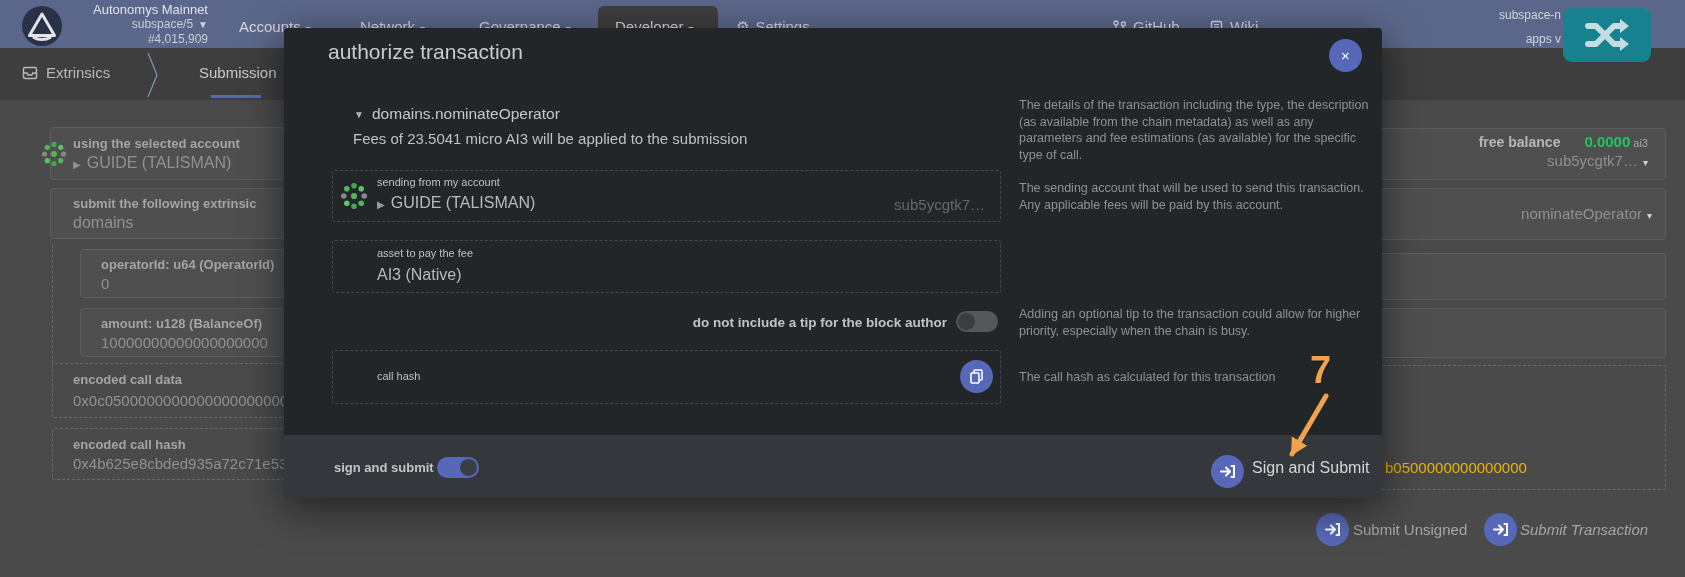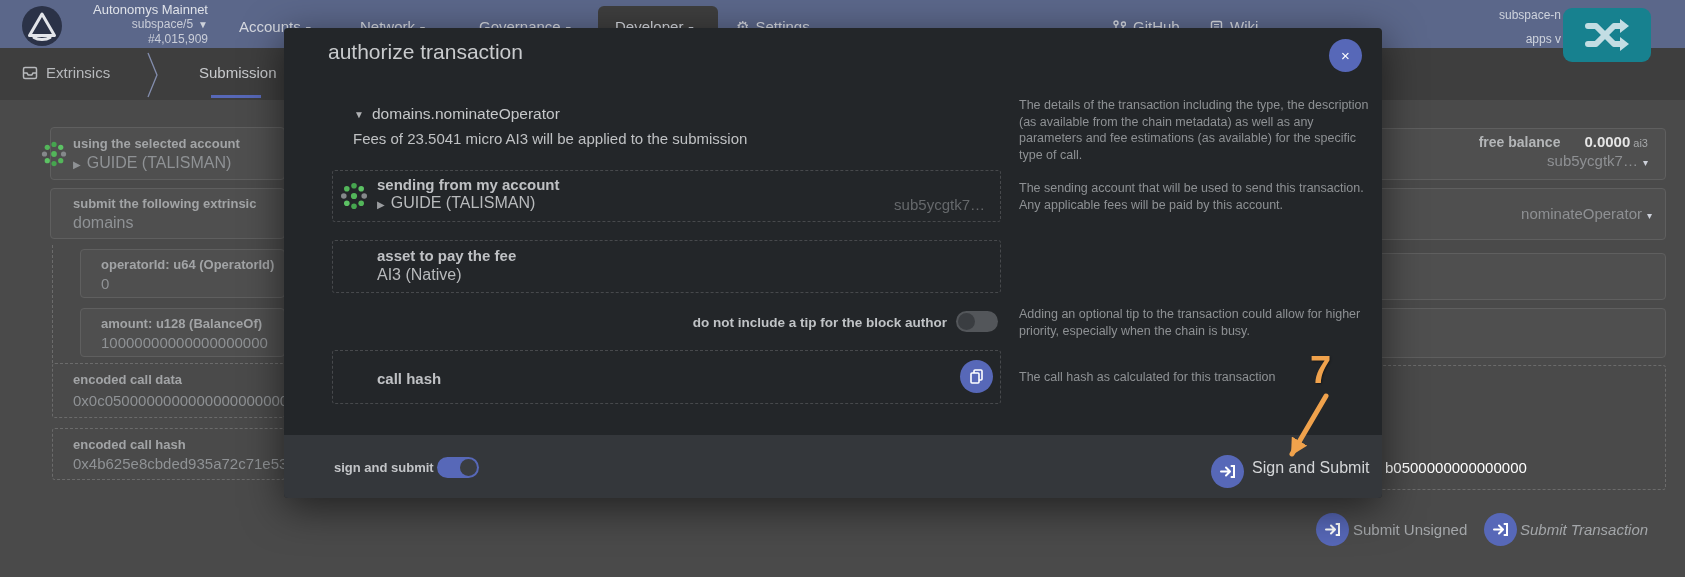--- a/index.html
+++ b/index.html
@@ -29,36 +29,36 @@
 
   
   .bgbox { position:absolute; background:#4f4f4f; border:1px solid #5f5f5f; border-radius:4px; }
   .bgbox-d { position:absolute; background:transparent; border:1px dashed #6b6b6b; border-radius:3px; }
   .bglabel { position:absolute; font-size:13px; font-weight:bold; color:#a2a4a6; white-space:nowrap; }
   .bgvalue { position:absolute; font-size:15px; color:#8f9295; white-space:nowrap; overflow:hidden; }
   .tri { font-size:10px; margin-right:6px; color:#8f9295; }
   .dashline { position:absolute; border-left:1px dashed #6b6b6b; }
   .balrow { position:absolute; left:1295px; top:133px; width:353px; text-align:right; white-space:nowrap; }
   .balrow .bl { font-size:14px; font-weight:bold; color:#b4b6b8; margin-right:24px; }
-  .balrow .bv { font-size:15px; font-weight:bold; color:#e5e5e5; }
+  .balrow .bv { font-size:15px; font-weight:bold; color:#22c55e; }
   .balrow .bu { font-size:11px; color:#a6a8aa; margin-left:3px; }
   .acctshort { position:absolute; font-size:15px; color:#8e9093; white-space:nowrap; }
-  .tealhex { position:absolute; left:1385px; top:459px; font-size:15px; color:#ffffff; white-space:nowrap; }
+  .tealhex { position:absolute; left:1385px; top:459px; font-size:15px; color:#eab308; white-space:nowrap; }
   .circbtn { position:absolute; width:33px; height:33px; border-radius:50%; background:#5768b8; display:flex; align-items:center; justify-content:center; }
   .ghostlabel { position:absolute; font-size:15px; color:#a3a6a9; white-space:nowrap; }
 
   
   .modal { position:absolute; left:284px; top:28px; width:1098px; height:470px; background:#232629; border-radius:4px; box-shadow:0 10px 40px rgba(0,0,0,.55); z-index:10; }
   .modal-title { position:absolute; left:44px; top:12px; font-size:21px; color:#c9cbcd; }
   .mclose { position:absolute; left:1045px; top:11px; width:33px; height:33px; border-radius:50%; background:#5768b8; color:#fff; font-size:15px; display:flex; align-items:center; justify-content:center; }
   .mexp-tri { position:absolute; left:70px; top:81px; font-size:10px; color:#b0b2b4; }
   .mcall { position:absolute; left:88px; top:77px; font-size:15.5px; color:#c6c8ca; }
   .mfees { position:absolute; left:69px; top:102px; font-size:15px; color:#bfc1c3; }
   .mbox { position:absolute; left:48px; width:669px; border:1px dashed #47494c; border-radius:3px; }
-  .mlabel { position:absolute; left:93px; font-size:15px; font-weight:bold; color:#bfc1c4; white-space:nowrap; }
+  .mlabel { position:absolute; left:93px; font-size:11px; font-weight:normal; color:#bfc1c4; white-space:nowrap; }
   .mvalue { position:absolute; left:93px; font-size:16px; color:#b8babc; white-space:nowrap; }
   .mshort { position:absolute; right:16px; font-size:15px; color:#65686b; white-space:nowrap; }
   .mdesc { position:absolute; left:735px; width:350px; font-size:12.5px; line-height:16.5px; color:#8e9194; }
   .tiplabel { position:absolute; right:435px; top:287px; font-size:13.5px; font-weight:bold; color:#c0c3c6; white-space:nowrap; }
   .toggle { position:absolute; width:42px; height:21px; border-radius:11px; }
   .toggle .knob { position:absolute; top:2px; width:17px; height:17px; border-radius:50%; background:#3a3d41; }
   .toggle.off { background:#53565a; } .toggle.off .knob { left:2px; }
   .toggle.on { background:#5768b8; } .toggle.on .knob { right:2px; }
   .mfooter { position:absolute; left:0; top:407px; width:1098px; height:63px; background:#34373b; border-radius:0 0 4px 4px; }
   .mfooter .flabel { position:absolute; left:50px; top:25px; font-size:13px; font-weight:bold; color:#c3c5c8; white-space:nowrap; }

